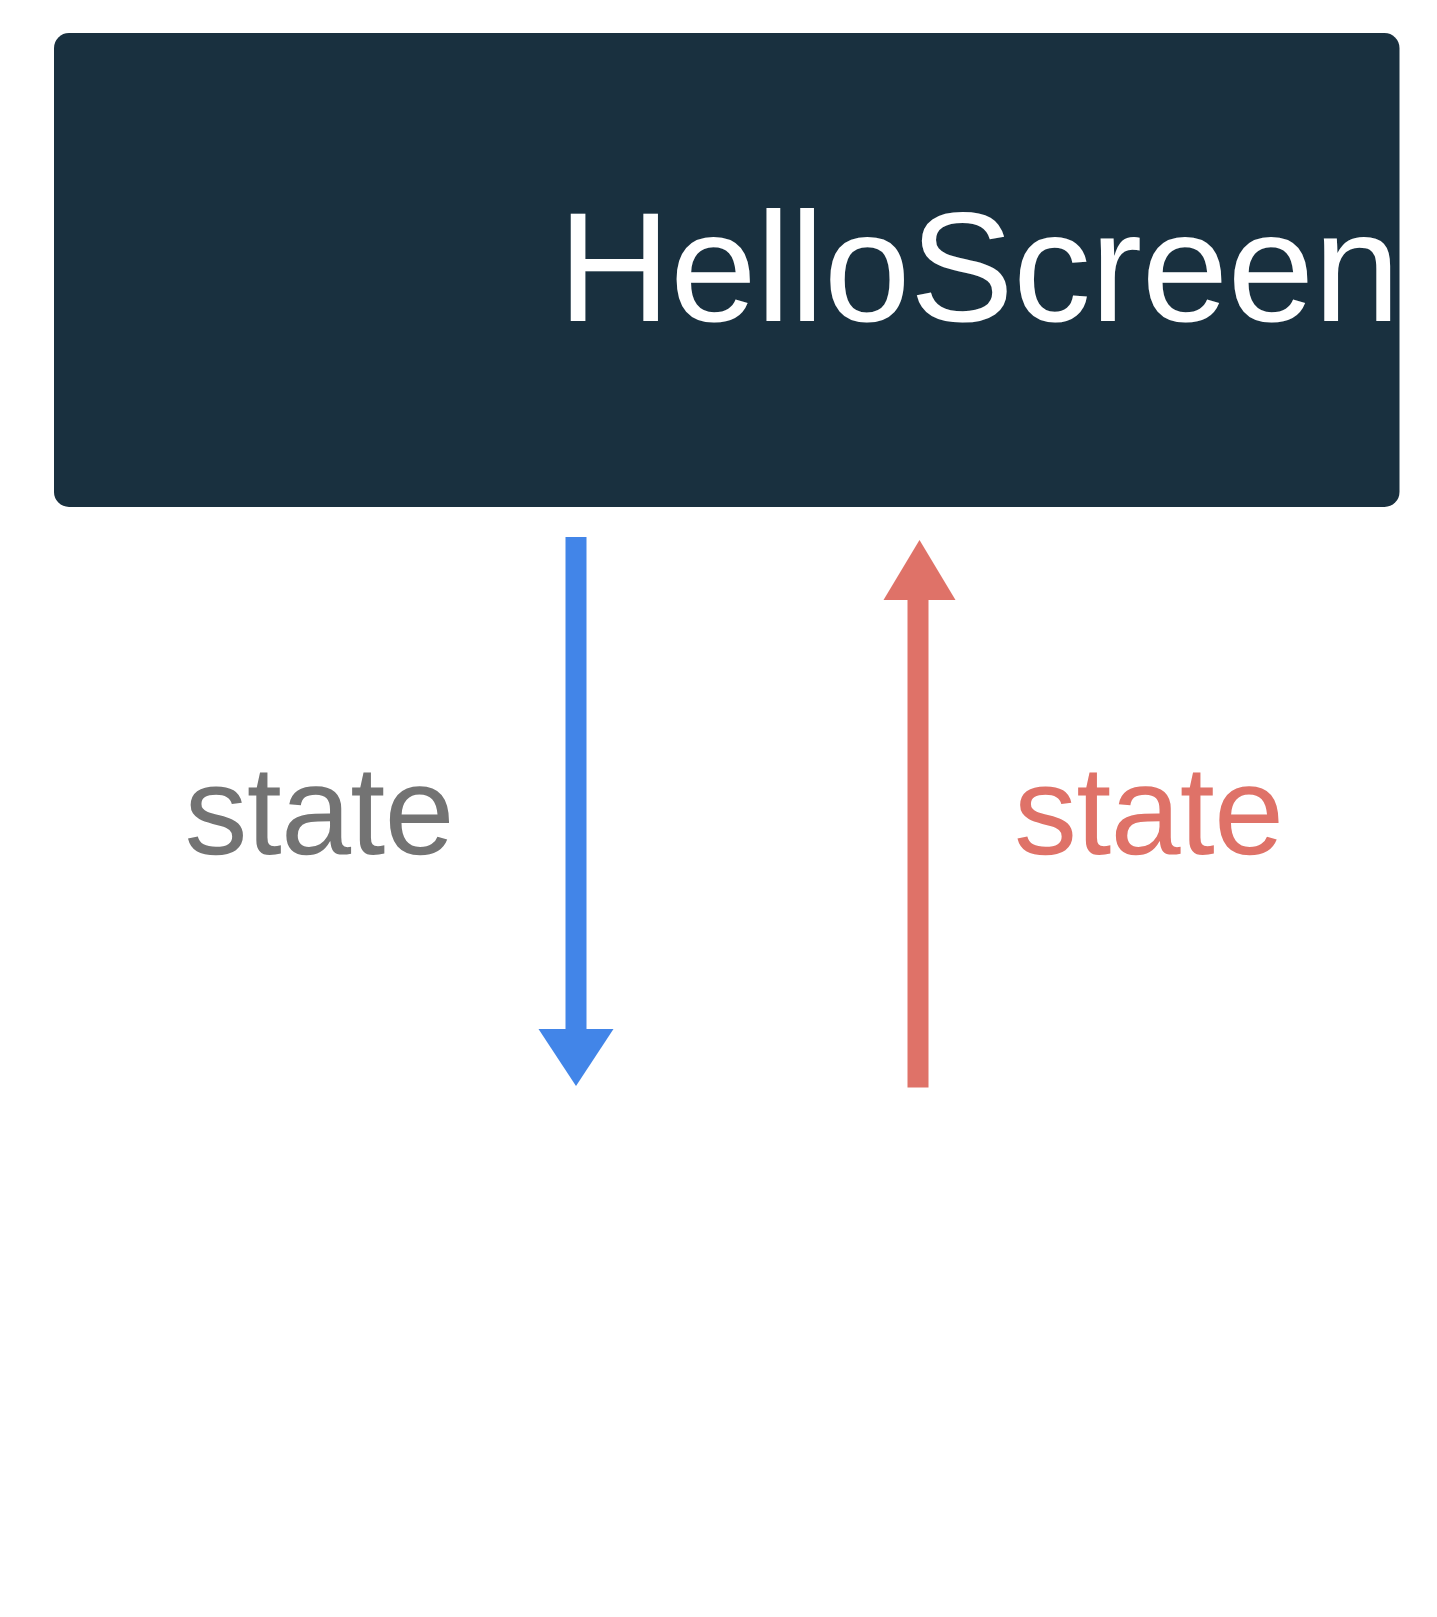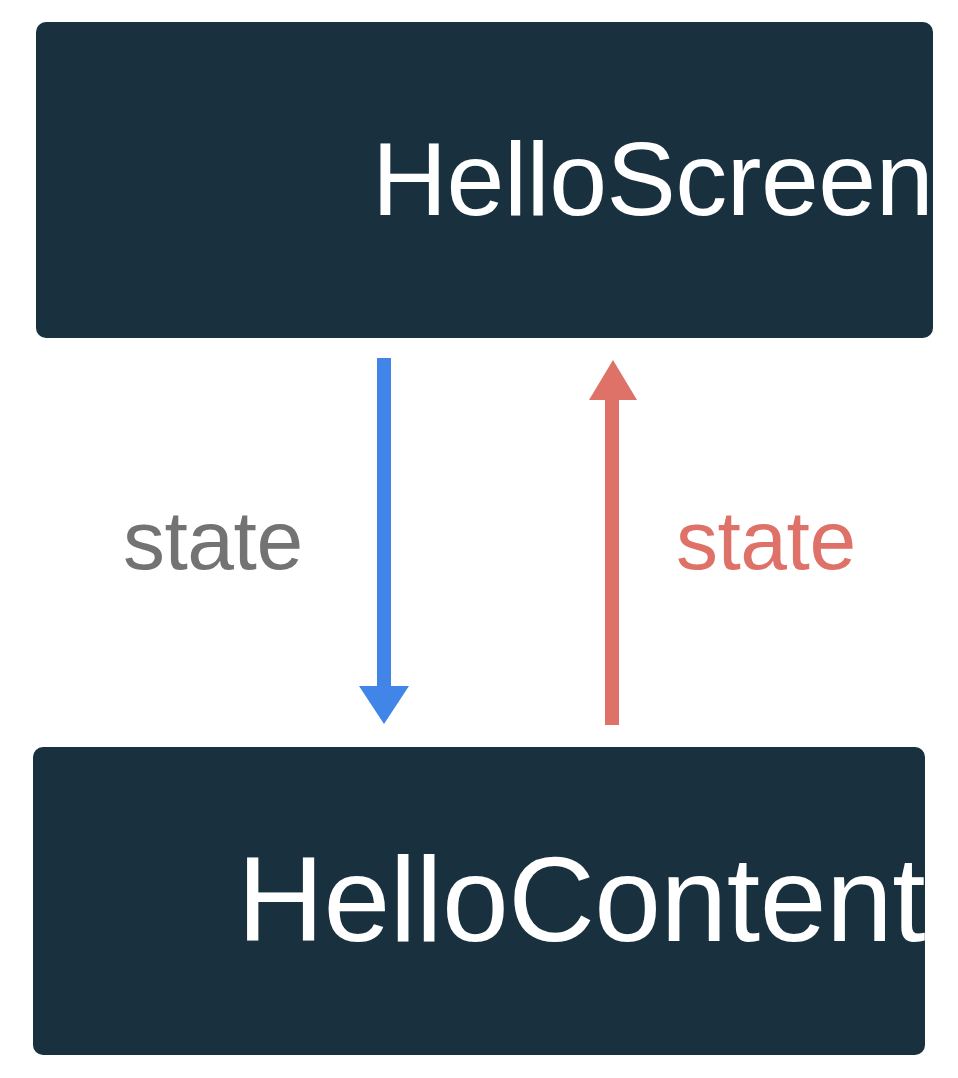--- a/index.html
+++ b/index.html
@@ -101,17 +101,14 @@
     <g>
       <rect x="605" y="396" width="14" height="329" fill="#df7268"></rect>
       <polygon points="589,400 637,400 613,360" fill="#df7268"></polygon>
     </g>
   </svg>
 
   <span class="edge-label" id="edge-label-state">state</span>
 
   <span class="edge-label" id="edge-label-event">state</span>
 
-  <div class="node-box" id="node-hello-content" style="background:#19303f;">
-    <span class="node-label" id="label-hello-content">HelloContent</span>
-  </div>
 
 </div>
 
 </body></html>

